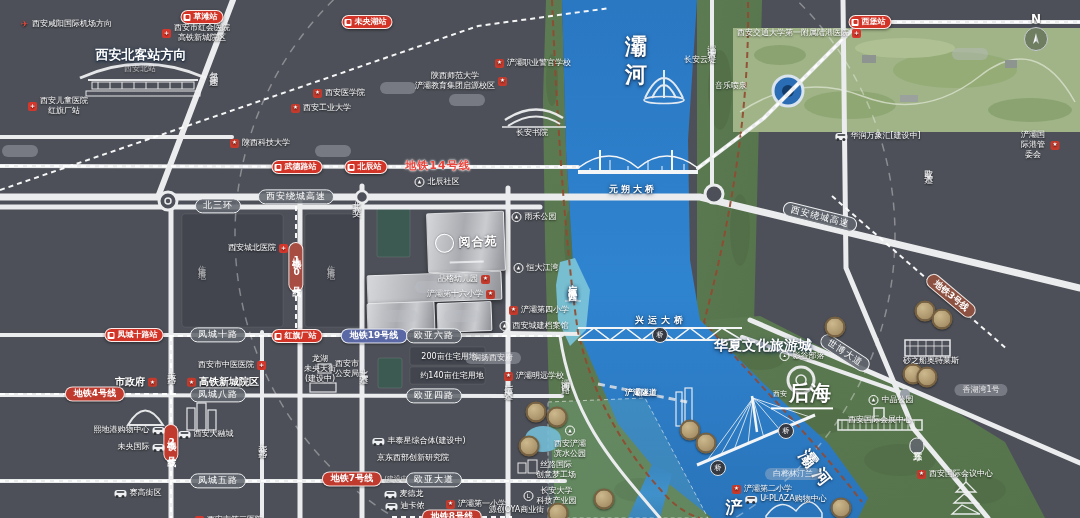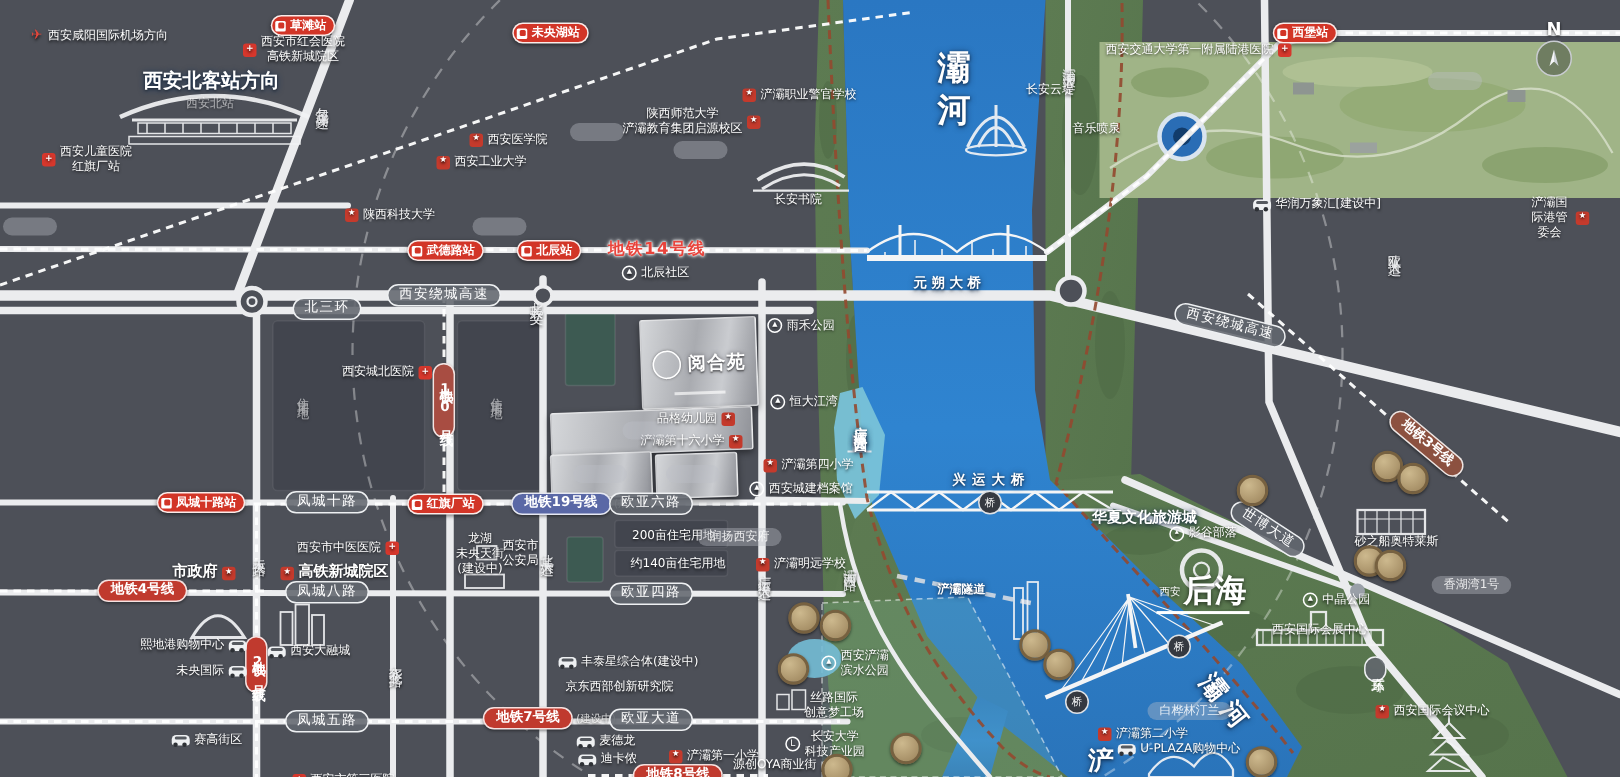--- a/index.html
+++ b/index.html
@@ -307,21 +307,21 @@
       <div class="lbl vroad vert" style="left: 356px; top: 198px; transform: translate(-50%, -50%);"><span class="tx">北辰立交</span></div>
       <div class="lbl vroad vert" style="left: 928px; top: 166px; transform: translate(-50%, -50%);"><span class="tx">欧亚大道</span></div>
       <div class="lbl rpill vert" style="left: 917px; top: 446px; transform: translate(-50%, -50%);"><span class="tx">东三环</span></div>
       <div class="lbl vroad vert" style="left: 711px; top: 42px; transform: translate(-50%, -50%);"><span class="tx">灞浦大道</span></div>
       <div class="lbl big" style="left: 636px; top: 60px; transform: translate(-50%, -50%); font-size: 22px;"><span class="tx">灞
 河</span></div>
       <div class="lbl big" style="left: 815px; top: 468px; transform: translate(-50%, -50%) rotate(52deg); font-size: 17px;"><span class="tx">灞 河</span></div>
       <div class="lbl big" style="left: 734px; top: 508px; transform: translate(-50%, -50%); font-size: 17px;"><span class="tx">浐</span></div>
       <div class="lbl big" style="left: 141px; top: 55px; transform: translate(-50%, -50%); font-size: 13px;"><span class="tx">西安北客站方向</span></div>
       <div class="lbl big vert" style="left: 572px; top: 282px; transform: translate(-50%, -50%); font-size: 9px;"><span class="tx">广运潭公园</span></div>
-      <div class="lbl big" style="left: 763px; top: 346px; transform: translate(-50%, -50%); font-size: 10px;"><span class="tx">华夏文化旅游城</span></div>
+      <div class="lbl big" style="left: 763px; top: 346px; transform: translate(-50%, -50%); font-size: 14px;"><span class="tx">华夏文化旅游城</span></div>
       <div class="lbl big" style="left: 633px; top: 190px; transform: translate(-50%, -50%); font-size: 9px; letter-spacing: 3px;"><span class="tx">元朔大桥</span></div>
       <div class="lbl big" style="left: 661px; top: 321px; transform: translate(-50%, -50%); font-size: 9px; letter-spacing: 4px;"><span class="tx">兴运大桥</span></div>
       <div class="lbl big" style="left: 641px; top: 393px; transform: translate(-50%, -50%); font-size: 8px;"><span class="tx">浐灞隧道</span></div>
       <div class="lbl houhai" style="left: 802px; top: 395px; transform: translate(-50%, -50%);">
         <span class="pre">西安</span>
         <span class="tx">后海</span>
       </div>
       <div class="lbl poi" style="left: 66px; top: 24px; transform: translate(-50%, -50%);"><span class="ic plane">✈</span><span class="tx">西安咸阳国际机场方向</span></div>
       <div class="lbl poi" style="left: 196px; top: 33px; transform: translate(-50%, -50%);"><span class="ic cross">+</span><span class="tx">西安市红会医院
 高铁新城院区</span></div>
@@ -365,21 +365,21 @@
       <div class="lbl poi" style="left: 404px; top: 494px; transform: translate(-50%, -50%);"><span class="ic car"></span><span class="tx">麦德龙</span></div>
       <div class="lbl poi" style="left: 405px; top: 506px; transform: translate(-50%, -50%);"><span class="ic car"></span><span class="tx">迪卡侬</span></div>
       <div class="lbl poi" style="left: 476px; top: 504px; transform: translate(-50%, -50%);"><span class="ic school">★</span><span class="tx">浐灞第一小学</span></div>
       <div class="lbl poi" style="left: 419px; top: 441px; transform: translate(-50%, -50%);"><span class="ic car"></span><span class="tx">丰泰星综合体(建设中)</span></div>
       <div class="lbl poi" style="left: 413px; top: 458px; transform: translate(-50%, -50%);"><span class="tx">京东西部创新研究院</span></div>
       <div class="lbl poi" style="left: 550px; top: 496px; transform: translate(-50%, -50%);"><span class="ic L">L</span><span class="tx">长安大学
 科技产业园</span></div>
       <div class="lbl poi" style="left: 524px; top: 510px; transform: translate(-50%, -50%);"><span class="tx">源创OYA商业街</span><span class="ic car"></span></div>
       <div class="lbl poi" style="left: 556px; top: 470px; transform: translate(-50%, -50%);"><span class="tx">丝路国际
 创意梦工场</span></div>
-      <div class="lbl poi" style="left: 570px; top: 442px; transform: translate(-50%, -50%);"><span class="ic ring">▲</span><span class="tx">西安浐灞
+      <div class="lbl poi" style="left: 570px; top: 442px; transform: translate(-50%, -50%); flex-direction: column;"><span class="ic ring">▲</span><span class="tx">西安浐灞
 滨水公园</span></div>
       <div class="lbl poi" style="left: 534px; top: 376px; transform: translate(-50%, -50%);"><span class="ic school">★</span><span class="tx">浐灞明远学校</span></div>
       <div class="lbl poi" style="left: 762px; top: 489px; transform: translate(-50%, -50%);"><span class="ic school">★</span><span class="tx">浐灞第二小学</span></div>
       <div class="lbl poi" style="left: 786px; top: 499px; transform: translate(-50%, -50%);"><span class="ic car"></span><span class="tx">U-PLAZA购物中心</span></div>
       <div class="lbl poi" style="left: 891px; top: 400px; transform: translate(-50%, -50%);"><span class="ic ring">▲</span><span class="tx">中晶公园</span></div>
       <div class="lbl poi" style="left: 880px; top: 420px; transform: translate(-50%, -50%);"><span class="tx">西安国际会展中心</span></div>
       <div class="lbl poi" style="left: 955px; top: 474px; transform: translate(-50%, -50%);"><span class="ic gov">★</span><span class="tx">西安国际会议中心</span></div>
       <div class="lbl poi" style="left: 931px; top: 361px; transform: translate(-50%, -50%);"><span class="tx">砂之船奥特莱斯</span></div>
       <div class="lbl poi" style="left: 802px; top: 356px; transform: translate(-50%, -50%); font-family: Liberation Mono, monospace;"><span class="ic ring">▲</span><span class="tx">影谷部落</span></div>
       <div class="lbl poi vert ghosttxt" style="left: 201px; top: 263px; transform: translate(-50%, -50%);"><span class="tx">住宅用地</span></div>

